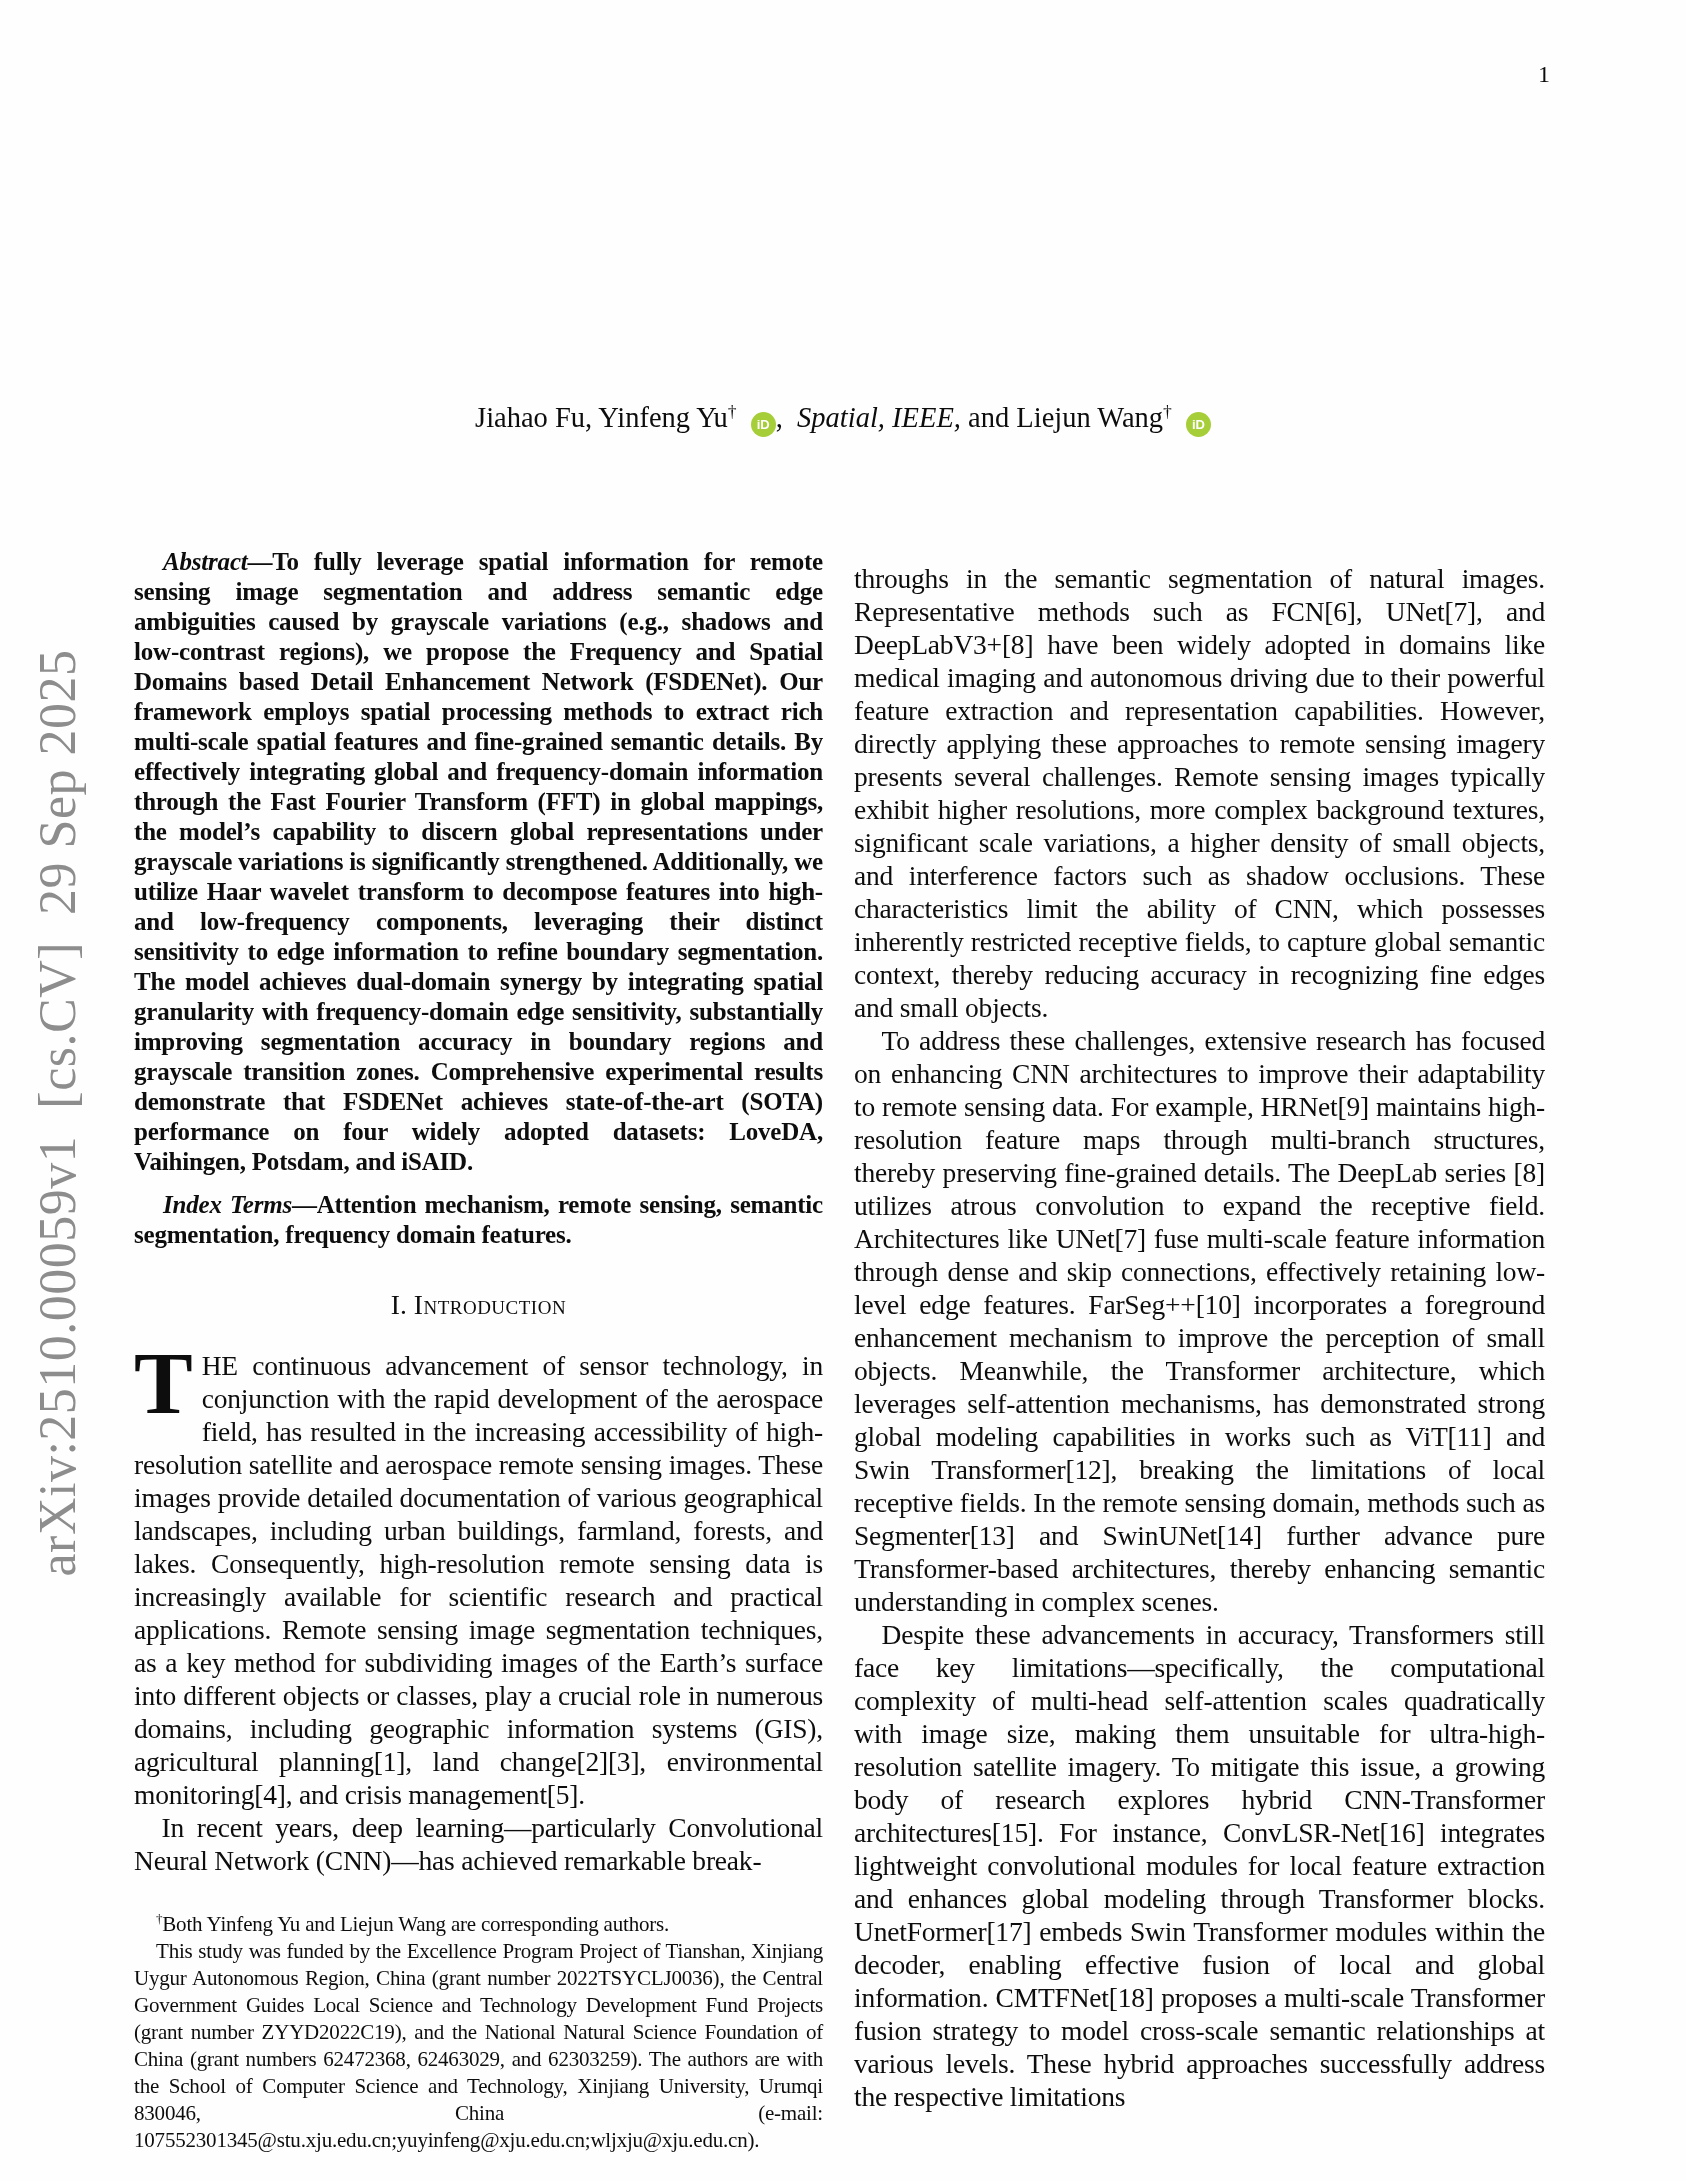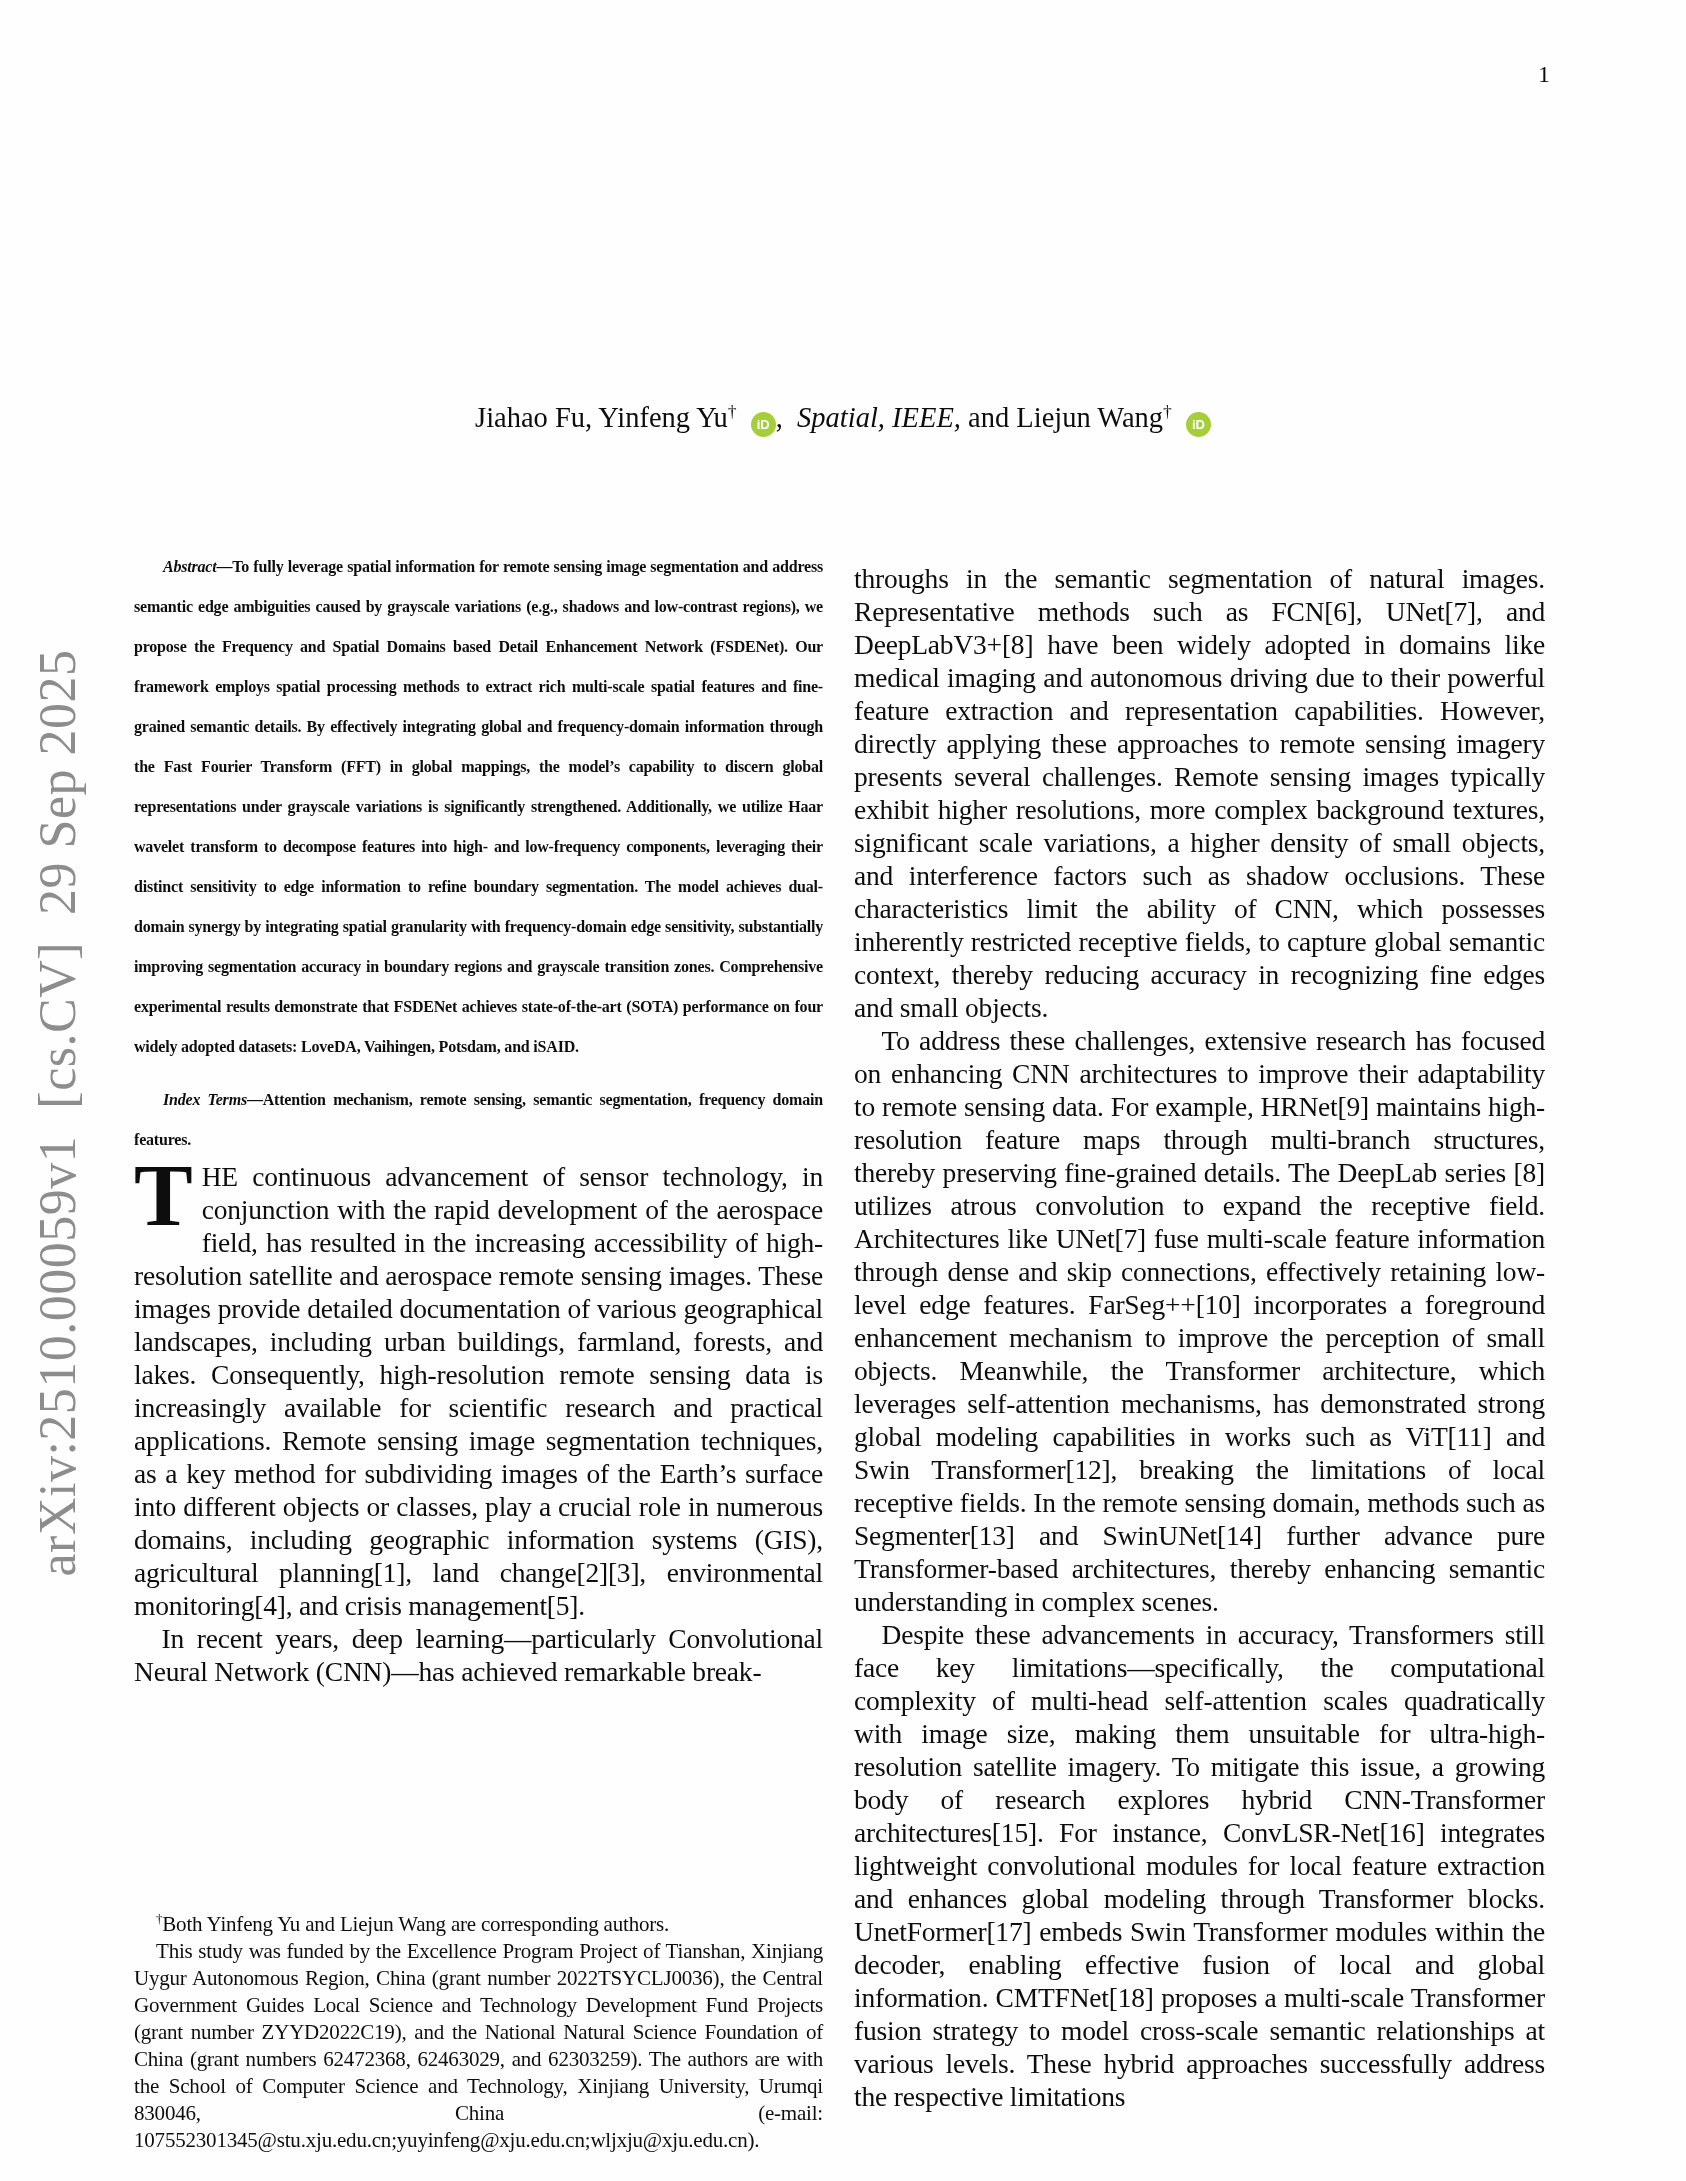--- a/index.html
+++ b/index.html
@@ -85,22 +85,22 @@
     position: absolute;
     left: 854px;
     top: 562px;
     width: 691px;
     height: 1607px;
     overflow: hidden;
   }
   p { margin: 0; }
   .abstract, .index-terms {
     font-weight: bold;
-    font-size: 16px;
-    line-height: 40px;
+    font-size: 25px;
+    line-height: 30px;
     text-align: justify;
     text-indent: 29px;
     letter-spacing: -0.2px;
   }
   .index-terms { margin-top: 13px; }
   .lead-label { font-style: italic; }
   .section-heading {
     text-align: center;
     font-weight: normal;
     font-size: 27.5px;
@@ -147,20 +147,21 @@
         <span class="orcid-id">iD</span>
       </span><span>,</span>&nbsp; <em class="member">Spatial, IEEE,</em> <span>and Liejun Wang</span><sup class="dagger">†</sup><span class="orcid-icon" style="background: rgb(166, 206, 57);">
         <span class="orcid-id">iD</span>
       </span></div>
 
   <div class="col-left">
     <p class="abstract"><span class="lead-label">Abstract</span><span>—To fully leverage spatial information for remote sensing image segmentation and address semantic edge ambiguities caused by grayscale variations (e.g., shadows and low-contrast regions), we propose the Frequency and Spatial Domains based Detail Enhancement Network (FSDENet). Our framework employs spatial processing methods to extract rich multi-scale spatial features and fine-grained semantic details. By effectively integrating global and frequency-domain information through the Fast Fourier Transform (FFT) in global mappings, the model’s capability to discern global representations under grayscale variations is significantly strengthened. Additionally, we utilize Haar wavelet transform to decompose features into high- and low-frequency components, leveraging their distinct sensitivity to edge information to refine boundary segmentation. The model achieves dual-domain synergy by integrating spatial granularity with frequency-domain edge sensitivity, substantially improving segmentation accuracy in boundary regions and grayscale transition zones. Comprehensive experimental results demonstrate that FSDENet achieves state-of-the-art (SOTA) performance on four widely adopted datasets: LoveDA, Vaihingen, Potsdam, and iSAID.</span></p>
 
     <p class="index-terms"><span class="lead-label">Index Terms</span><span>—Attention mechanism, remote sensing, semantic segmentation, frequency domain features.</span></p>
 
+    <h2 class="section-heading"><span>I.</span> <span class="sc">Introduction</span></h2>
 
     <p class="body-para"><span class="dropcap">T</span><span>HE</span><span> continuous advancement of sensor technology, in conjunction with the rapid development of the aerospace field, has resulted in the increasing accessibility of high-resolution satellite and aerospace remote sensing images. These images provide detailed documentation of various geographical landscapes, including urban buildings, farmland, forests, and lakes. Consequently, high-resolution remote sensing data is increasingly available for scientific research and practical applications. Remote sensing image segmentation techniques, as a key method for subdividing images of the Earth’s surface into different objects or classes, play a crucial role in numerous domains, including geographic information systems (GIS), agricultural planning[1], land change[2][3], environmental monitoring[4], and crisis management[5].</span></p>
 
     <p class="body-para indent">In recent years, deep learning—particularly Convolutional Neural Network (CNN)—has achieved remarkable break-</p>
 
     <div class="footnotes">
       <p class="footnote"><sup class="dagger">†</sup><span>Both Yinfeng Yu and Liejun Wang are corresponding authors.</span></p>
       <p class="footnote">This study was funded by the Excellence Program Project of Tianshan, Xinjiang Uygur Autonomous Region, China (grant number 2022TSYCLJ0036), the Central Government Guides Local Science and Technology Development Fund Projects (grant number ZYYD2022C19), and the National Natural Science Foundation of China (grant numbers 62472368, 62463029, and 62303259). The authors are with the School of Computer Science and Technology, Xinjiang University, Urumqi 830046, China (e-mail: 107552301345@stu.xju.edu.cn;yuyinfeng@xju.edu.cn;wljxju@xju.edu.cn).</p>
     </div>
   </div>

